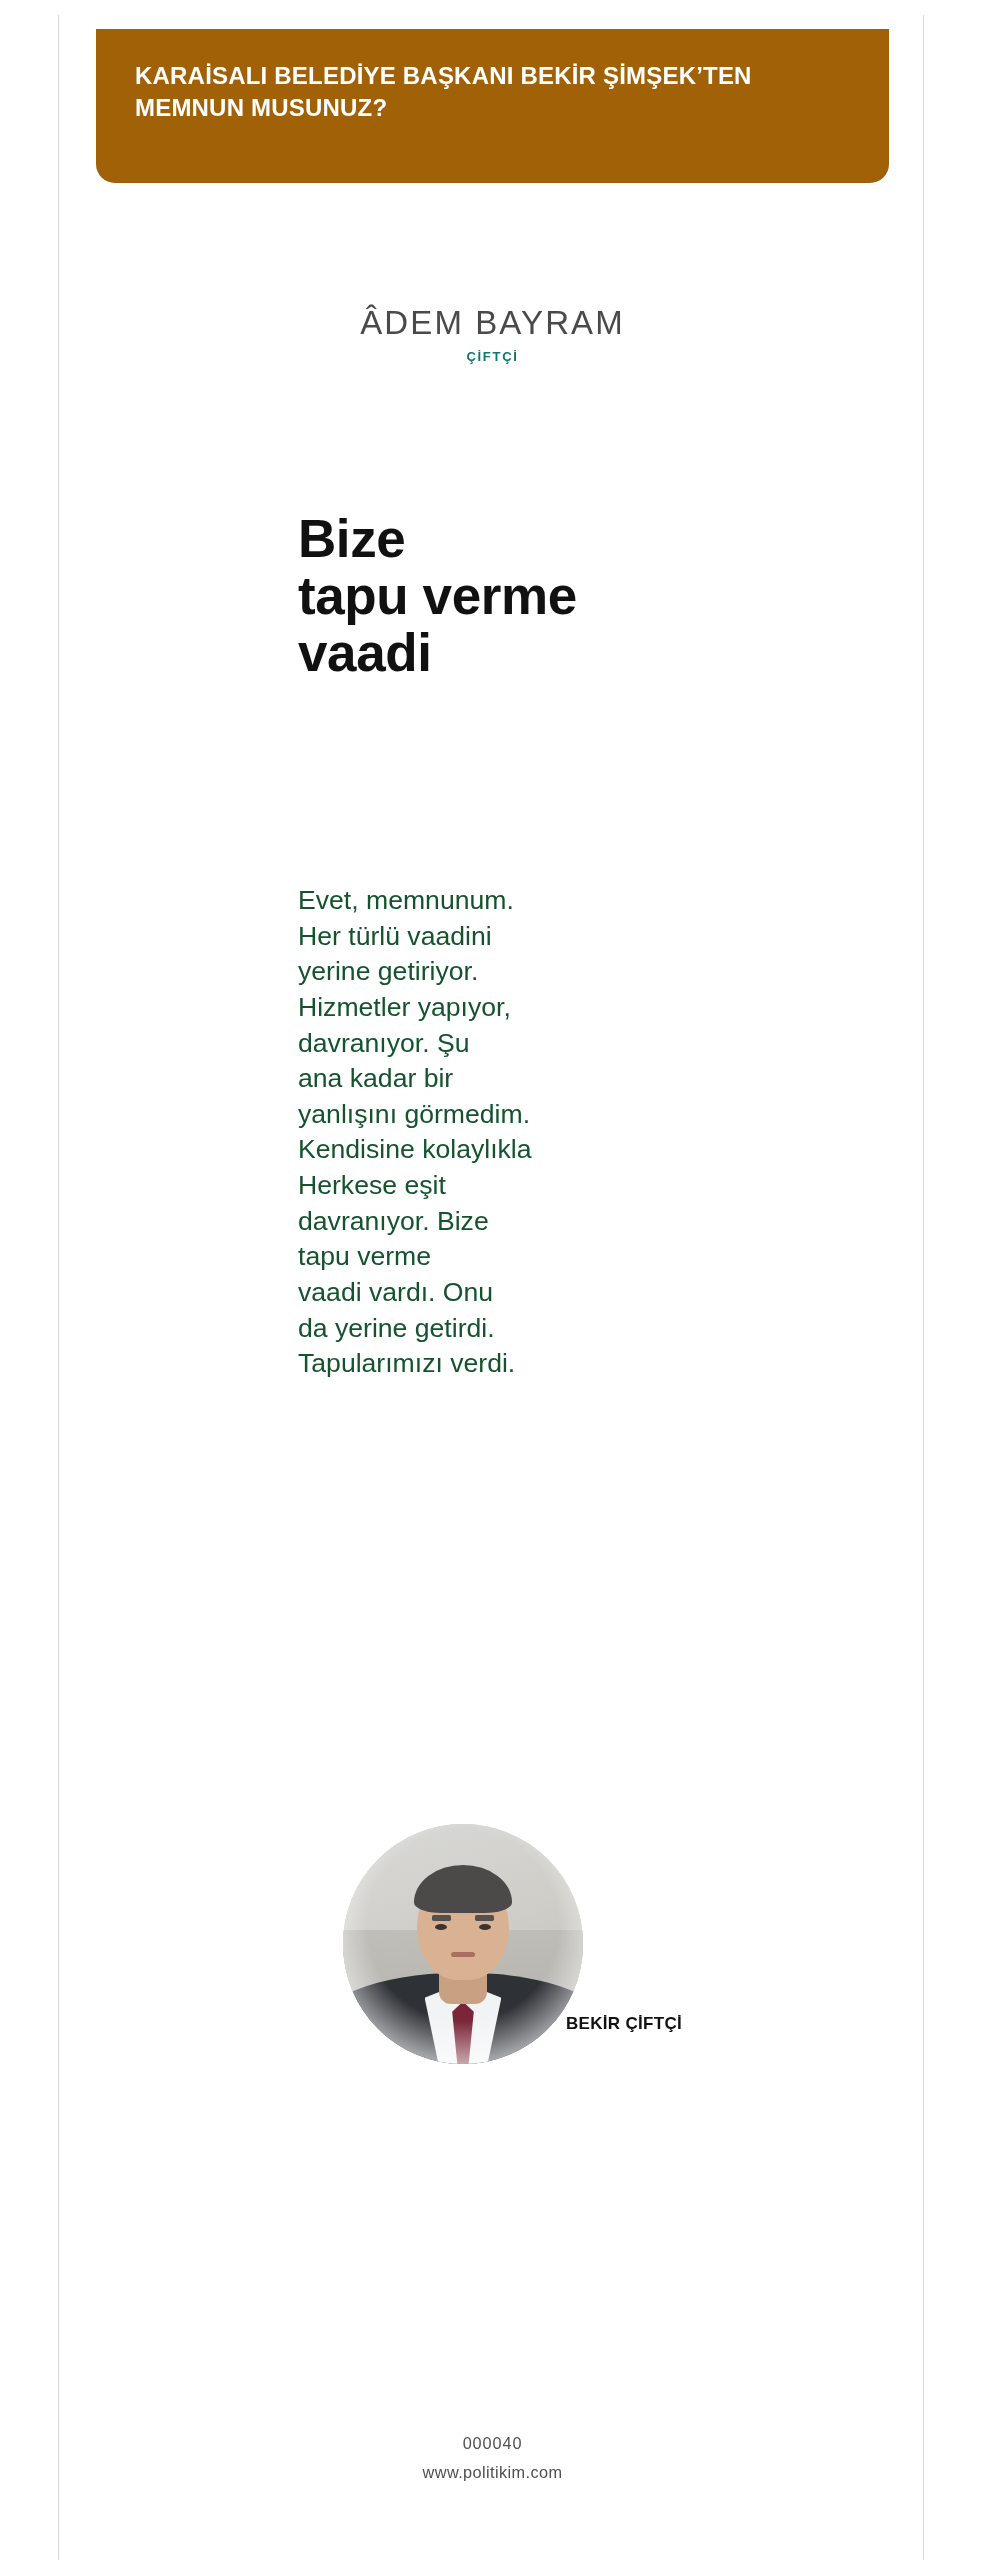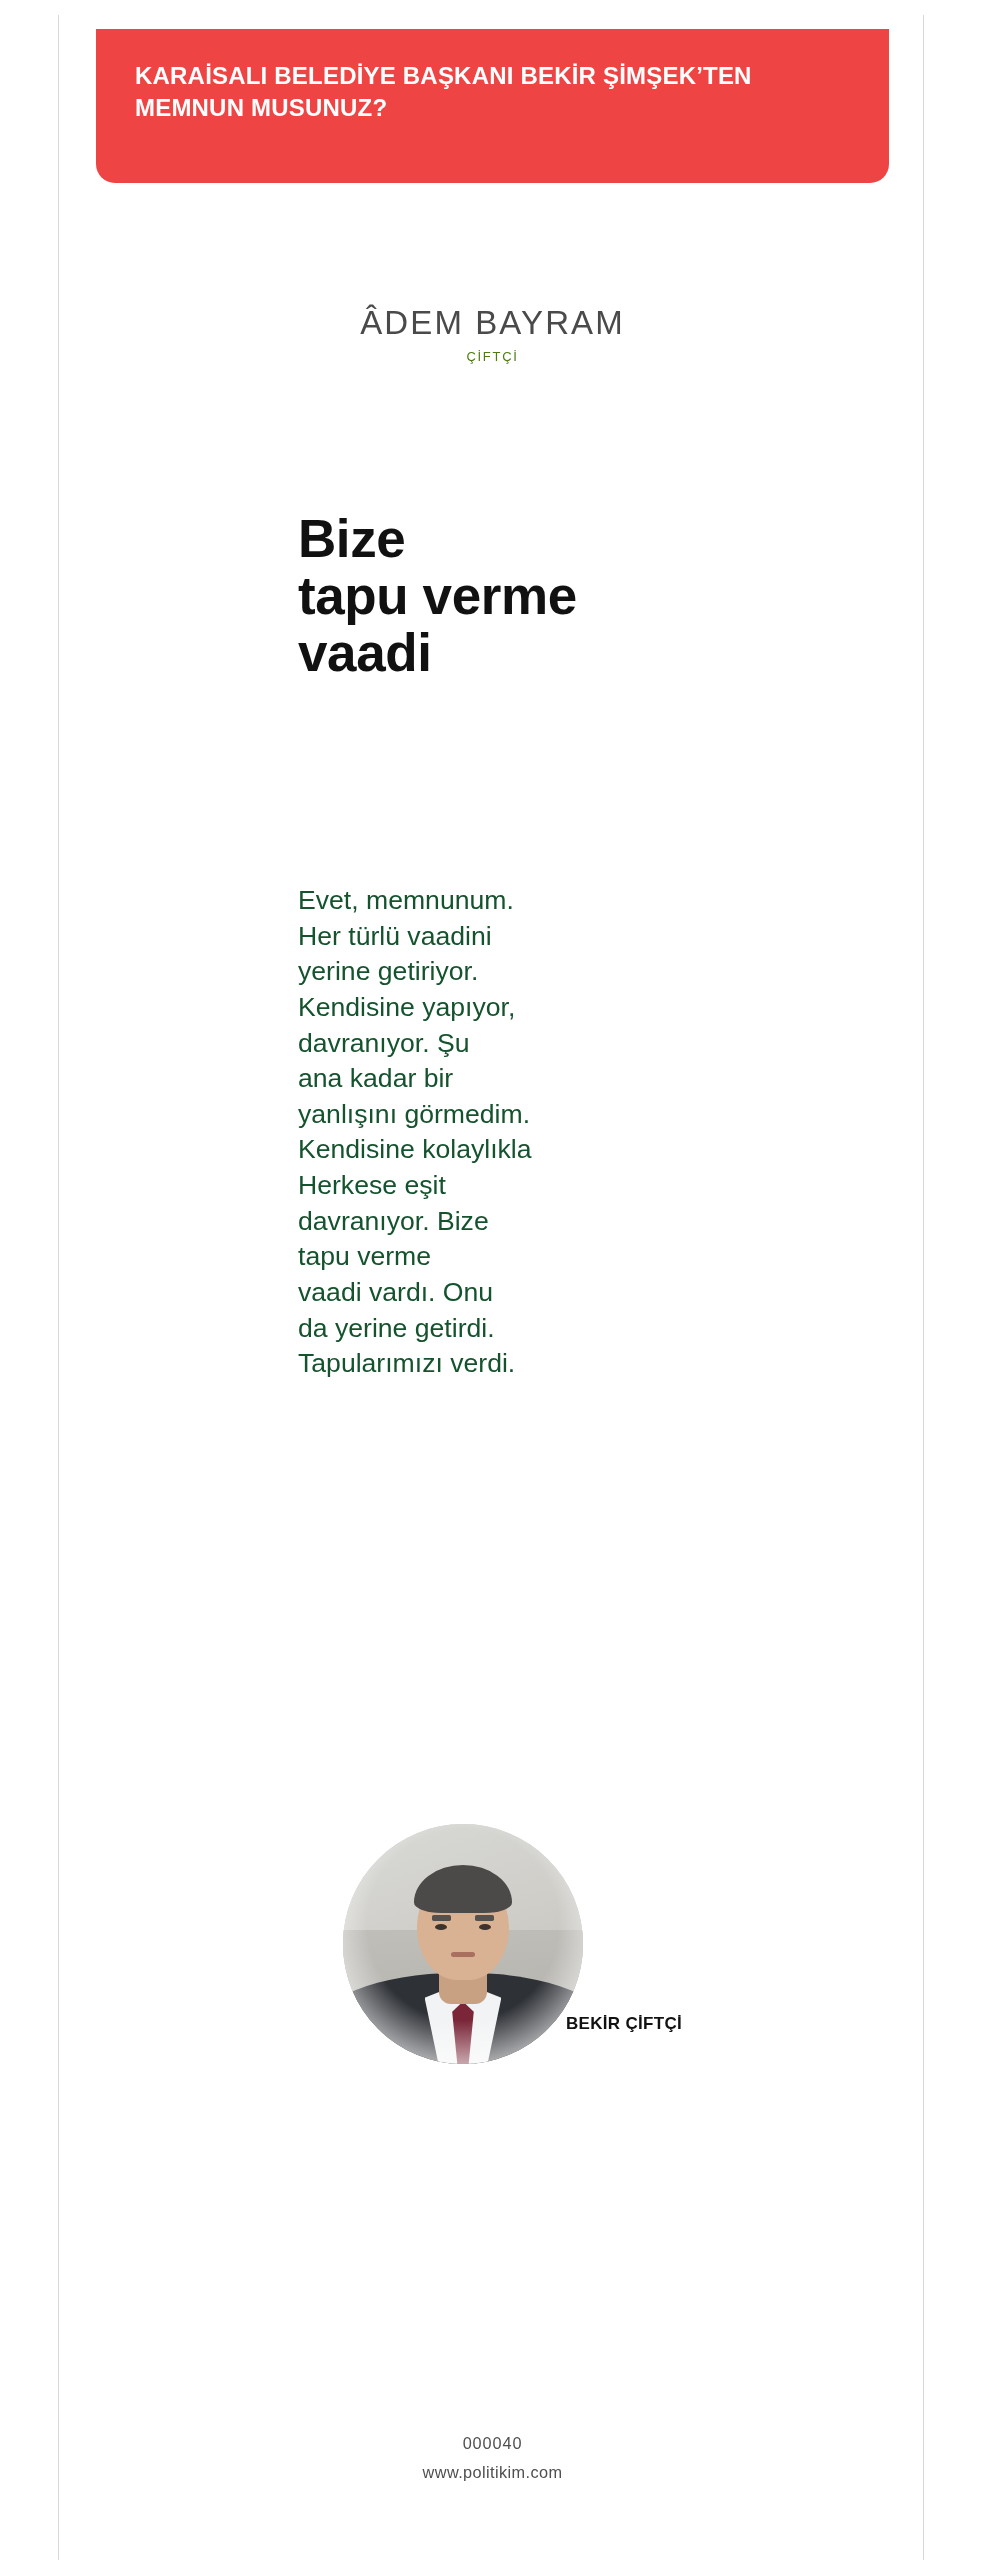--- a/index.html
+++ b/index.html
@@ -36,21 +36,21 @@
     box-sizing: border-box;
   }
 
   
   .banner {
     position: absolute;
     left: 96px;
     top: 29px;
     width: 793px;
     height: 154px;
-    background: #ef4444;
+    background: #a16207;
     border-radius: 0 0 19px 19px;
     box-sizing: border-box;
     padding: 31px 34px 0 39px;
   }
   .banner-text {
     color: #ffffff;
     font-size: 24px;
     font-weight: bold;
     line-height: 1.32;
     letter-spacing: 0.2px;
@@ -68,22 +68,22 @@
   .byline-name {
     font-size: 33px;
     letter-spacing: 2.1px;
     color: #4a4a4a;
     font-weight: 400;
   }
   .byline-role {
     margin-top: 6.9px;
     font-size: 13px;
     letter-spacing: 1.7px;
-    color: #4d7c0f;
-    font-weight: 400;
+    color: #0f766e;
+    font-weight: 700;
     text-align: center;
   }
 
   
   .headline {
     position: absolute;
     left: 298px;
     top: 510px;
     width: 480px;
     font-size: 53px;
@@ -234,21 +234,21 @@
   <div class="headline">
     <div>Bize</div>
     <div>tapu verme</div>
     <div>vaadi</div>
   </div>
 
   <div class="body-copy">
     <div>Evet, memnunum.</div>
     <div>Her türlü vaadini</div>
     <div>yerine getiriyor.</div>
-    <div>Kendisine yapıyor,</div>
+    <div>Hizmetler yapıyor,</div>
     <div>davranıyor. Şu</div>
     <div>ana kadar bir</div>
     <div>yanlışını görmedim.</div>
     <div>Kendisine kolaylıkla</div>
     <div>Herkese eşit</div>
     <div>davranıyor. Bize</div>
     <div>tapu verme</div>
     <div>vaadi vardı. Onu</div>
     <div>da yerine getirdi.</div>
     <div>Tapularımızı verdi.</div>

